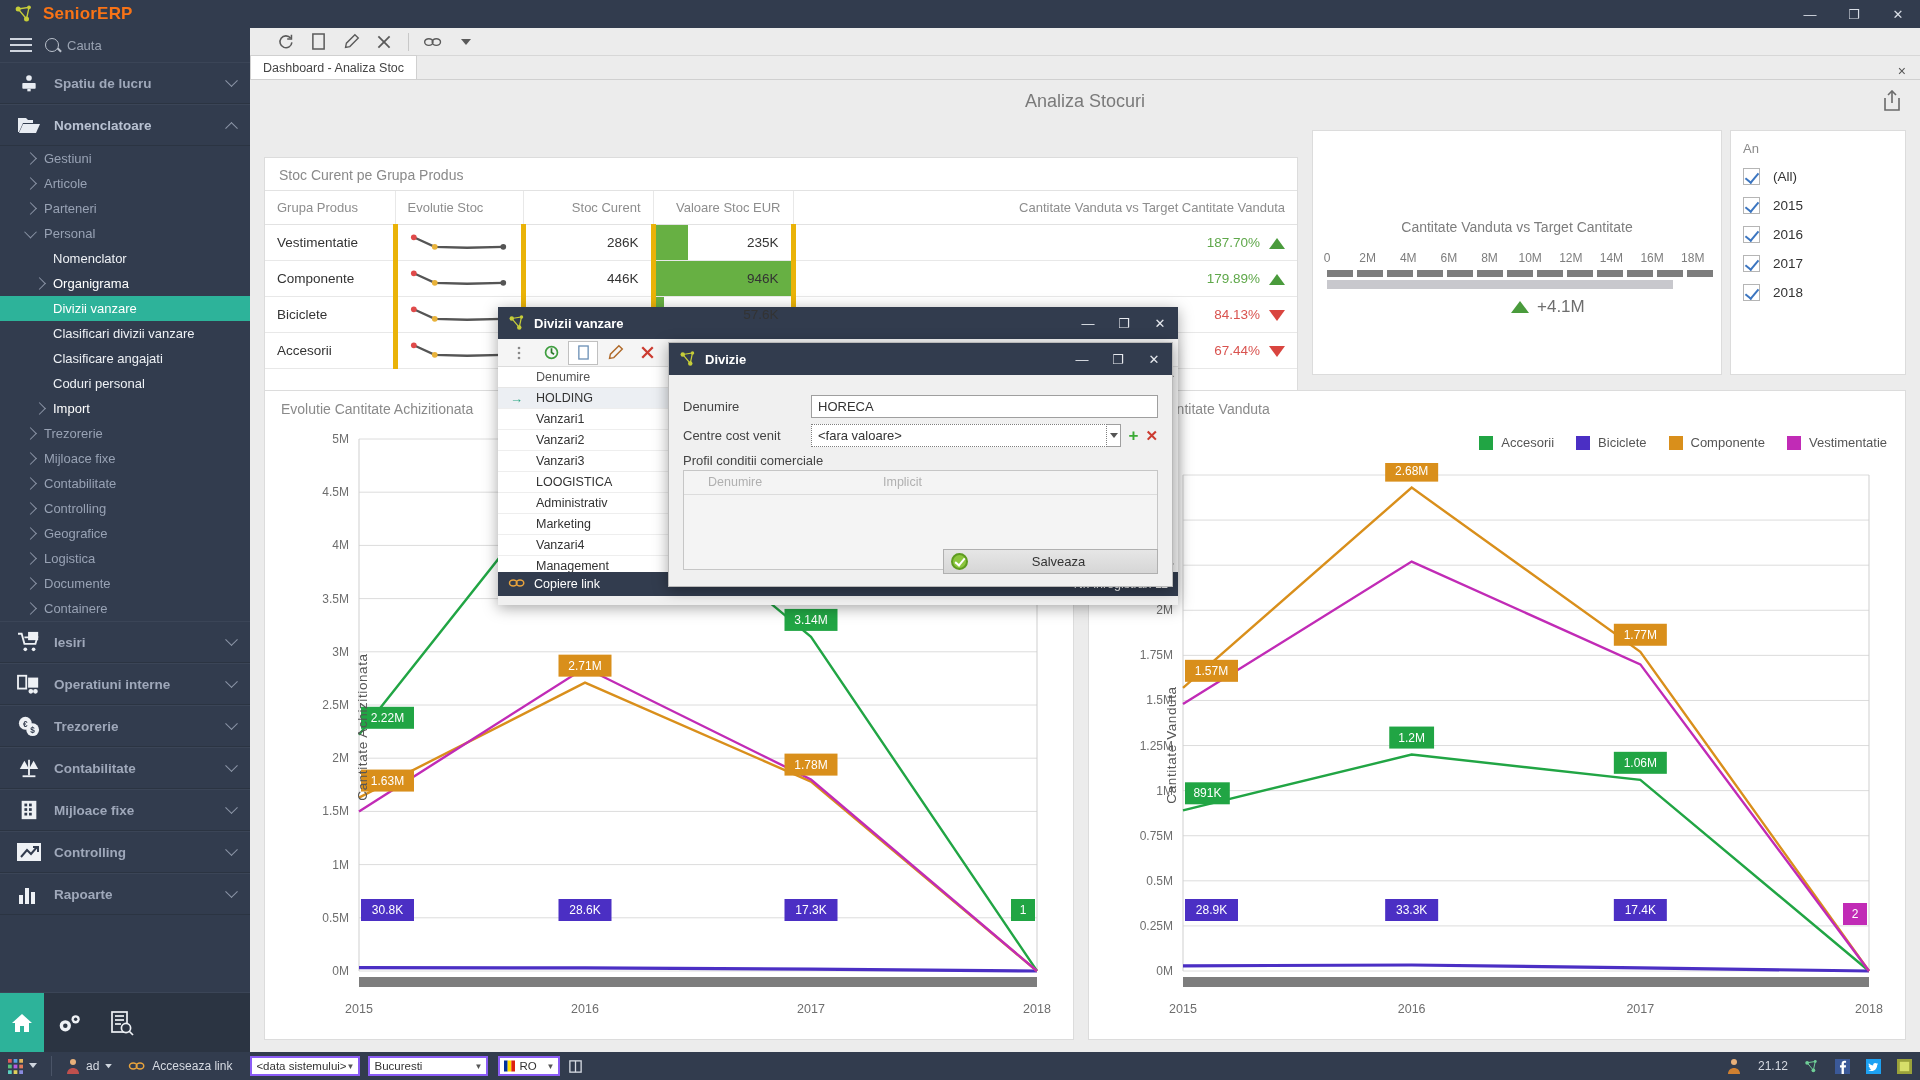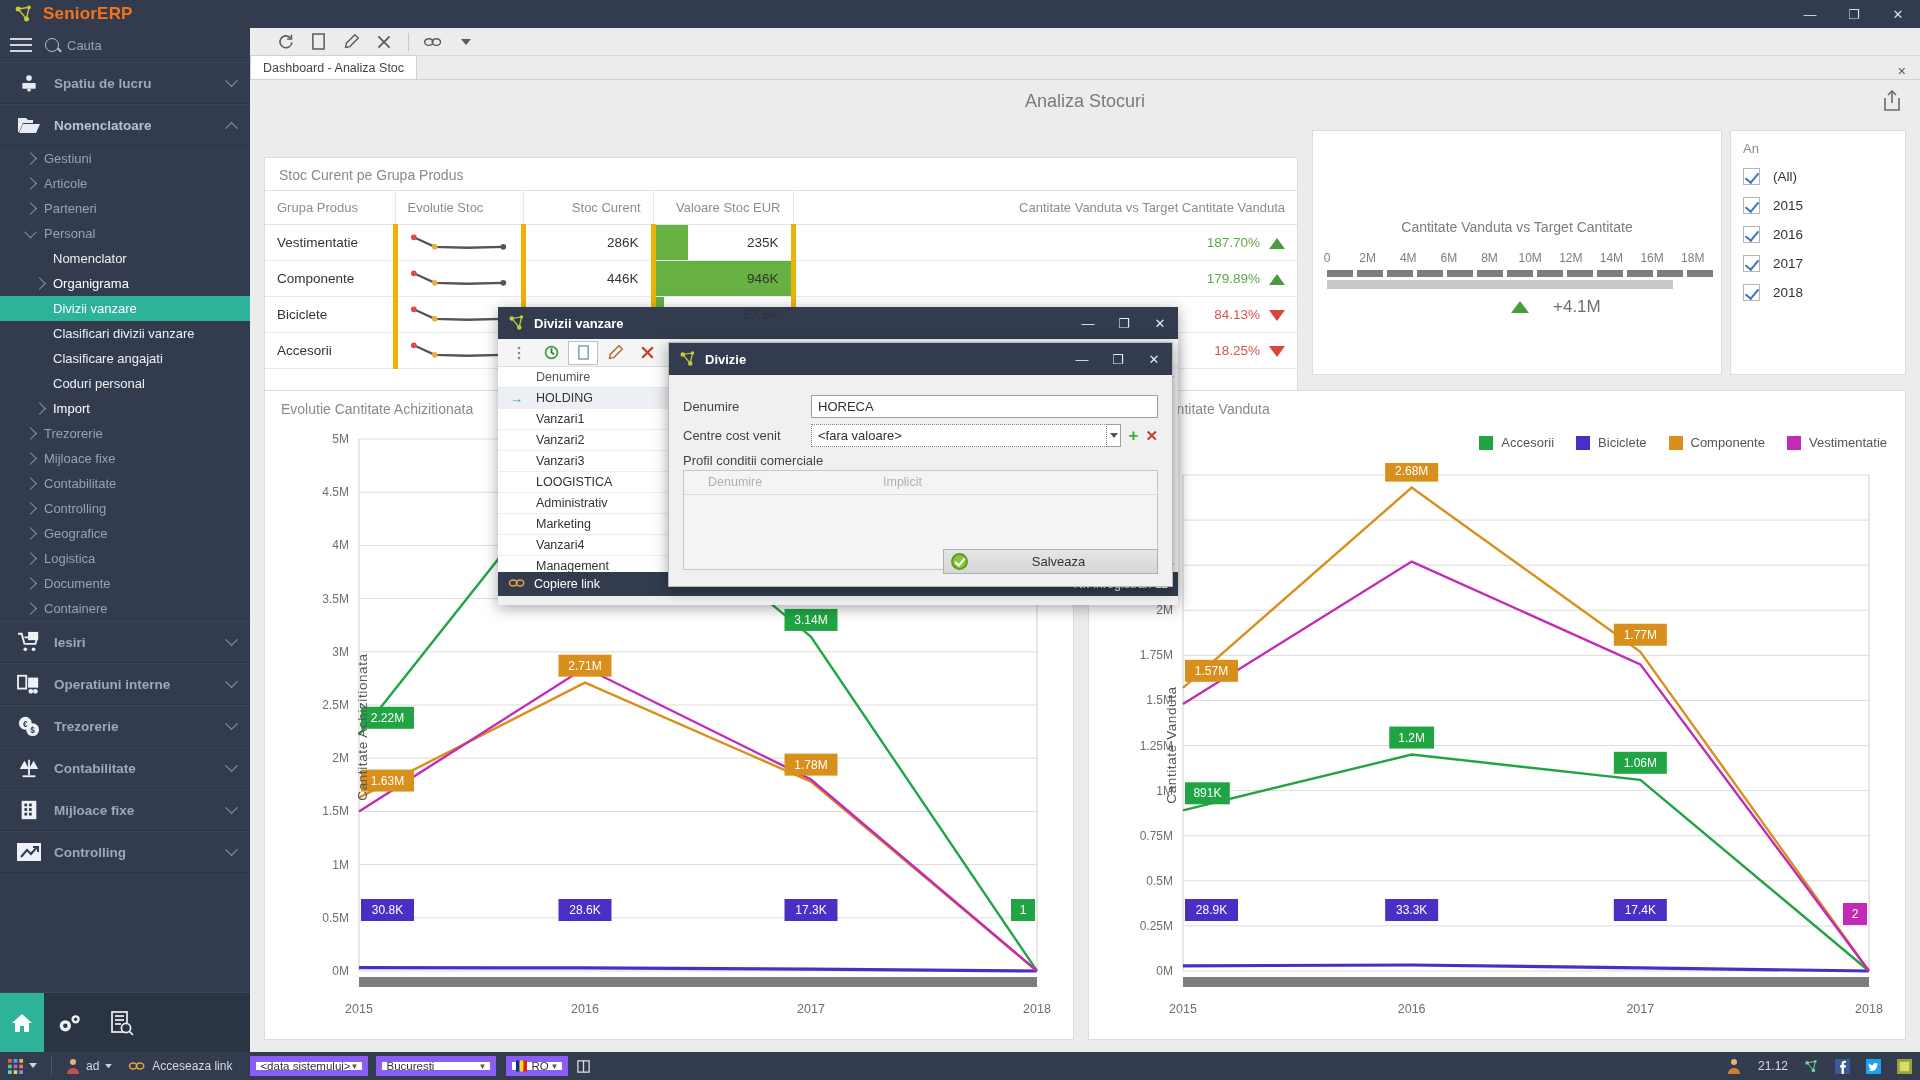--- a/index.html
+++ b/index.html
@@ -120,21 +120,21 @@
   .sparkwrap { height:35px; display:flex;align-items:center; }
 
   
   #bulletpanel { position:absolute; left:1062px; top:50px; width:410px; height:245px; }
   .bullettitle { position:absolute; left:0; right:0; top:88px; text-align:center; color:#7d7d7d; font-size:14px; }
   .axisrow { position:absolute; left:14px; right:10px; top:120px; height:16px; }
   .axisrow span { position:absolute; font-size:12px; color:#7d7d7d; transform:translateX(-50%); }
   .ticks { position:absolute; left:14px; right:8px; top:139px; height:7px;
            background:repeating-linear-gradient(to right,#7d7d7d 0 26px,#ffffff 26px 30px); }
   .bulletbar { position:absolute; left:14px; top:149px; width:346px; height:9px; background:#c8c8cd; }
-  .bulletmark { position:absolute; left:198px; top:166px; display:flex; align-items:center; gap:24px; }
+  .bulletmark { position:absolute; left:198px; top:166px; display:flex; align-items:center; gap:8px; }
   .bulletmark .t { width:0;height:0;border-left:9px solid transparent;border-right:9px solid transparent;border-bottom:12px solid #4a9b3c;}
   .bulletmark .v { color:#6e6e6e; font-size:17px; }
 
   
   #yearpanel { position:absolute; left:1480px; top:50px; width:176px; height:245px; background:#fff; border:1px solid #dcdcdc; }
   .ylabel { padding:10px 12px 6px 12px; color:#8a8a8a; font-size:13px; }
   .yrow { display:flex; align-items:center; padding:6px 12px; cursor:pointer; }
   .cbox { width:17px;height:17px;border:1px solid #b5b5b5;background:#fff;margin-right:13px;position:relative;flex:0 0 auto;}
   .cbox:after{content:"";position:absolute;left:4px;top:1px;width:6px;height:11px;border-right:2px solid #3b75c0;border-bottom:2px solid #3b75c0;transform:rotate(40deg);}
   .yrow .yt { font-size:13.5px; color:#333; }
@@ -189,21 +189,21 @@
   .savebtn .ck:after{content:"";position:absolute;left:4px;top:1px;width:4px;height:8px;border-right:2px solid #fff;border-bottom:2px solid #fff;transform:rotate(40deg);}
   .savebtn .st { flex:1; text-align:center; font-size:13px; color:#333; padding-right:16px; }
 
   .scrollv { position:absolute; right:0; top:0; bottom:0; width:14px; background:#f0f0f0; border-left:1px solid #ddd; }
   .scrollv .ar { height:14px; display:flex;align-items:center;justify-content:center;color:#666;font-size:8px; }
 
   
   #taskbar { position:absolute; left:0; bottom:0; width:1920px; height:28px; background:#323c4e; display:flex; align-items:center; color:#d6dae2; font-size:12px; }
   .tkitem { display:flex; align-items:center; height:28px; padding:0 8px; gap:6px; cursor:pointer; }
   .tksep { width:1px; height:20px; background:#4a5467; margin:0 6px; }
-  .tkselect { height:20px; min-width:108px; background:#fff; border:6px solid #8b5cf6; color:#333; font-size:11.5px; display:flex; align-items:center; padding:0 4px; }
+  .tkselect { height:20px; min-width:108px; background:#fff; border:2px solid #8b5cf6; color:#333; font-size:11.5px; display:flex; align-items:center; padding:0 4px; }
   .tkselect .cv { flex:1; }
   .tkselect .cd { font-size:8px; color:#555; }
   .tkright { margin-left:auto; display:flex; align-items:center; height:28px; }
 </style>
 </head>
 <body>
 
 <div id="sidebar">
   <div class="brand">
     <svg class="logo" viewBox="0 0 24 24">
@@ -390,20 +390,31 @@
       </div>
       <div class="navgroup">
         <span class="gicon">
           <svg width="26" height="22" viewBox="0 0 26 22" fill="#eef1f5">
             <rect x="1" y="2" width="24" height="18"></rect>
             <path d="M5 16 L11 9 L15 13 L21 6" stroke="#323c4e" stroke-width="2" fill="none"></path>
             <path d="M17 6h5v5" stroke="#323c4e" stroke-width="2" fill="none"></path>
           </svg>
         </span>
         <span class="glabel">Controlling</span>
+        <span class="chev down"></span>
+      </div>
+      <div class="navgroup">
+        <span class="gicon">
+          <svg width="24" height="22" viewBox="0 0 24 22" fill="#eef1f5">
+            <rect x="2" y="12" width="4" height="9"></rect>
+            <rect x="8" y="5" width="4" height="16"></rect>
+            <rect x="14" y="9" width="4" height="12"></rect>
+          </svg>
+        </span>
+        <span class="glabel">Rapoarte</span>
         <span class="chev down"></span>
       </div>
     </div>
 
   <div class="bottombar">
     <div class="bb-home">
       <svg width="26" height="24" viewBox="0 0 24 24" fill="#fff">
           <path d="M12 3 L22 12 h-3 v9 h-5 v-6 h-4 v6 H5 v-9 H2 Z"></path>
         </svg>
     </div>
@@ -574,21 +585,21 @@
                   <circle cx="4" cy="5" r="3" fill="#e04a4a"></circle>
                   <circle cx="26" cy="15" r="3" fill="#e8b23a"></circle>
                   <circle cx="98" cy="15" r="3" fill="#555"></circle>
                 </svg>
               </div>
             </td>
             <td></td>
             <td class="barcell">
               <span class="txt"></span>
             </td>
-            <td><span class="pct dn">18.25%</span><span class="tri dn"></span></td>
+            <td><span class="pct dn">67.44%</span><span class="tri dn"></span></td>
           </tr>
         </tbody>
     </table>
   </div>
 
   <div class="panel" id="bulletpanel">
     <div class="bullettitle">Cantitate Vanduta vs Target Cantitate</div>
     <div class="axisrow" id="bullet-axis">
         <span style="left: 0%;">0</span>
         <span style="left: 10.582%;">2M</span>

